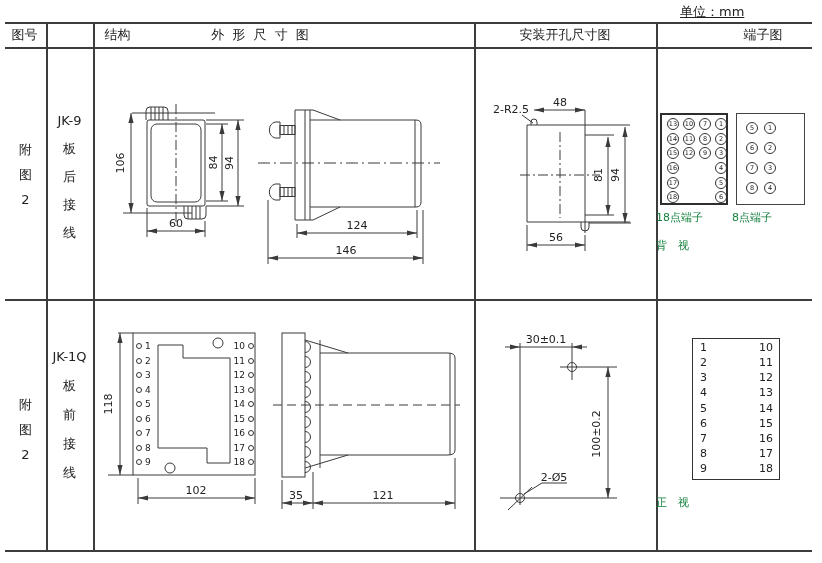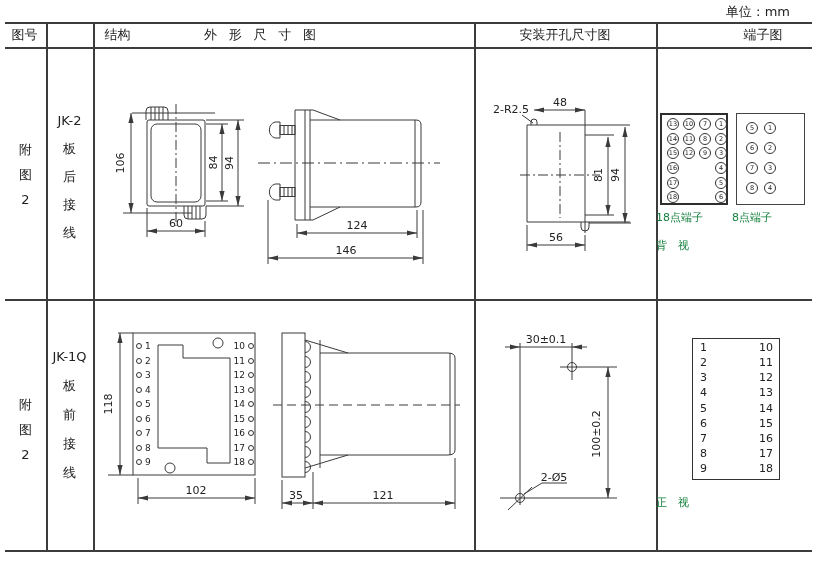--- a/index.html
+++ b/index.html
@@ -31,44 +31,44 @@
   .ftr{justify-content:flex-end;}
   .tnum{font-size:11px;line-height:11px;color:#222;}
   .tr-right{align-items:flex-end;}
   .unit{position:absolute;font-size:13px;color:#222;}
 </style>
 </head>
 <body>
 
 <div class="canvas">
 
-  <div class="unit" style="left:680px;top:3px;width:110px;text-align:right;">单位：mm</div>
+  <div class="unit" style="left:680px;top:3px;width:110px;text-align:left;text-decoration:underline;">单位：mm</div>
 
   <div class="hline" style="top:22px;"></div>
   <div class="hline" style="top:47px;height:1.5px;"></div>
   <div class="hline" style="top:299px;height:1.5px;"></div>
   <div class="hline" style="top:550px;"></div>
   <div class="vline" style="left:46px;"></div>
   <div class="vline" style="left:93px;"></div>
   <div class="vline" style="left:474px;"></div>
   <div class="vline" style="left:656px;"></div>
 
   <div class="hdr" style="left:4px;width:41px;">图号</div>
   <div class="hdr" style="left:46px;width:47px;margin-left:48px;">结构</div>
-  <div class="hdr" style="left:93px;width:336px;letter-spacing:2px;font-family:Liberation Mono, monospace;">外 形 尺 寸 图</div>
+  <div class="hdr" style="left:93px;width:336px;letter-spacing:2px;">外 形 尺 寸 图</div>
   <div class="hdr" style="left:474px;width:182px;">安装开孔尺寸图</div>
   <div class="hdr" style="left:656px;width:156px;margin-left:29px;">端子图</div>
 
   <div class="stack" style="left:5px;width:41px;top:143px;gap:11px;">
       <div>附</div>
       <div>图</div>
       <div>2</div>
     </div>
   <div class="stack" style="left:46px;width:47px;top:114px;gap:14px;">
-      <div>JK-2</div>
+      <div>JK-9</div>
       <div>板</div>
       <div>后</div>
       <div>接</div>
       <div>线</div>
     </div>
 
   <svg style="left:93px;top:48px;" width="381" height="252" viewBox="0 0 381 252">
     <defs>
       <marker id="arr" viewBox="0 0 10 6" refX="10" refY="3" markerWidth="10" markerHeight="6" markerUnits="userSpaceOnUse" orient="auto-start-reverse">
         <path d="M10,3 L0,0.4 L0,5.6 Z" fill="#3a3a3a"></path>

